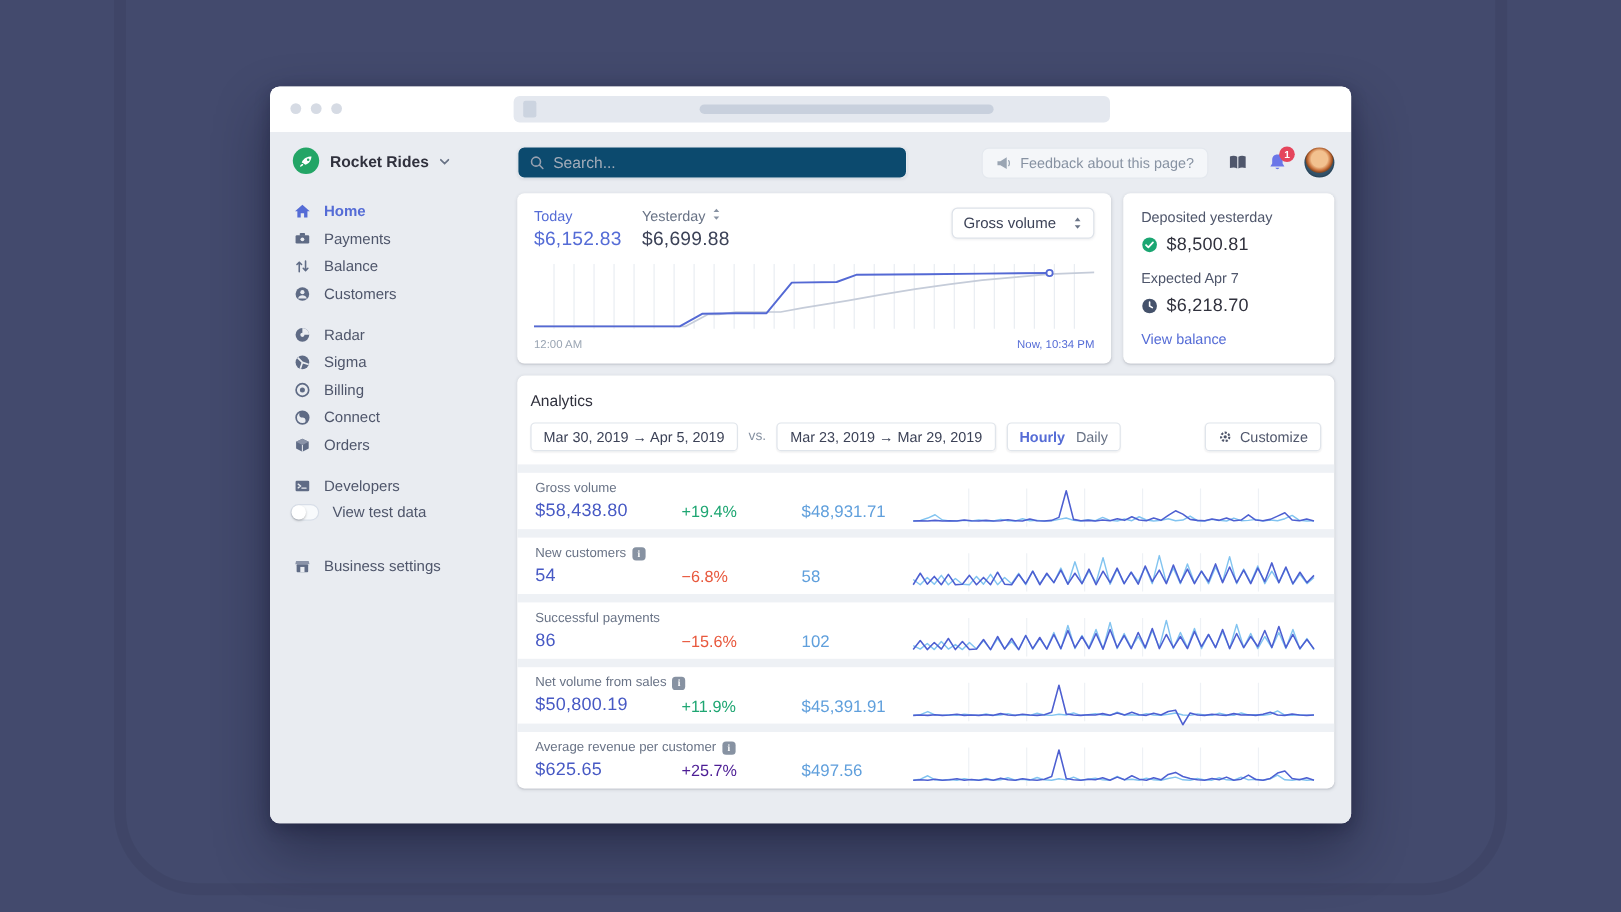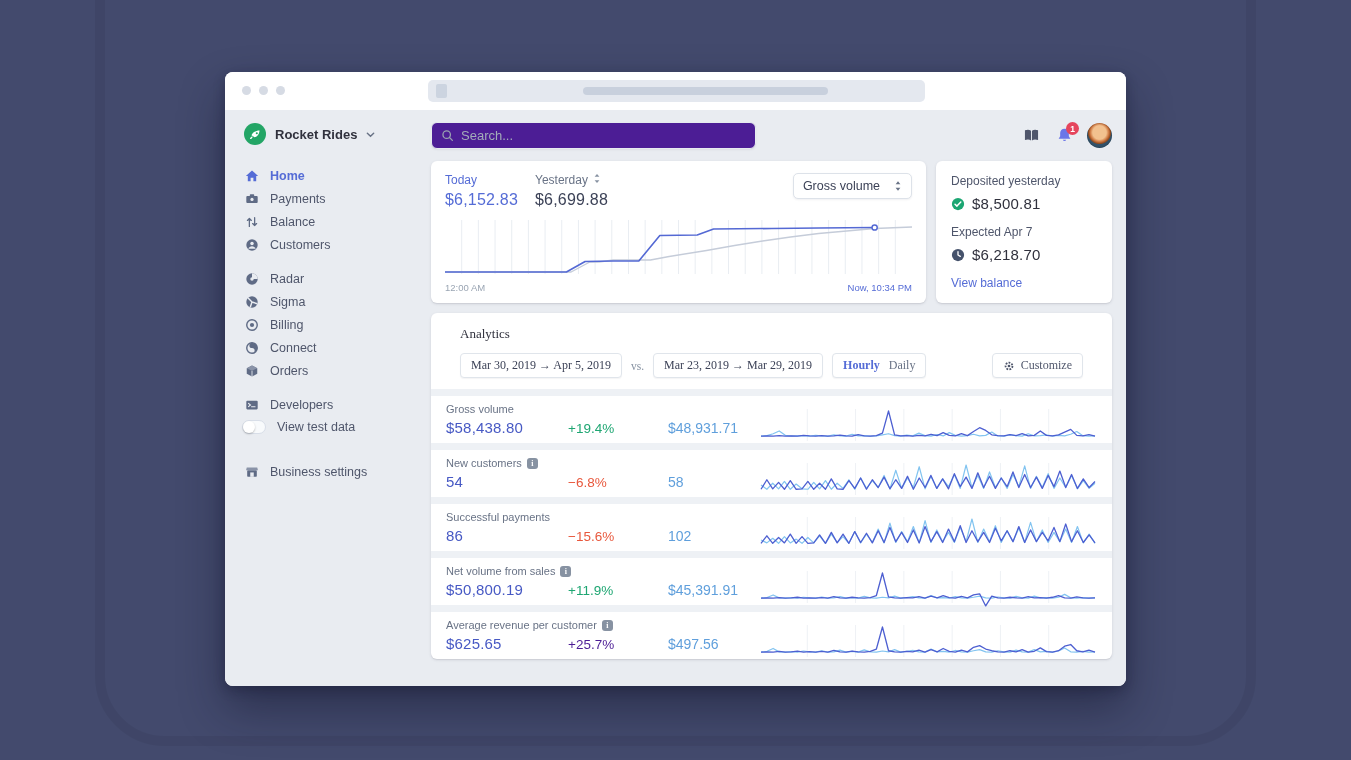--- a/index.html
+++ b/index.html
@@ -31,21 +31,21 @@
   .nav-item .lbl { color:#4f566b; }
   .nav-item.active .lbl { color:#556cd6; font-weight:700; }
   .nav-gap { height:11px; }
   .icon16 { width:15px; height:15px; display:flex; align-items:center; justify-content:center; flex:none; }
   .toggle { width:24px; height:14px; border-radius:8px; background:#f8fafc; border:1px solid #d8dee8; position:relative; flex:none; margin-left:-2px; }
   .toggle .knob { position:absolute; left:0px; top:0px; width:12px; height:12px; border-radius:50%; background:#fff; box-shadow:0 1px 2px rgba(0,0,0,.25); }
 
   
   .main { flex:1; padding:12px 14px 0 16px; min-width:0; }
   .topbar { display:flex; align-items:center; margin-bottom:12px; }
-  .search { width:325px; height:27px; background:#4c1d95; border:1px solid #e6eaef; border-radius:6px;
+  .search { width:325px; height:27px; background:#0c4a6e; border:1px solid #e6eaef; border-radius:6px;
     box-shadow:0 1px 2px rgba(60,66,87,.08); display:flex; align-items:center; gap:7px; padding:0 9px; }
   .search .ph { font-size:13px; color:#a3acb9; }
   .tb-right { margin-left:auto; display:flex; align-items:center; }
   .feedback { height:26px; border-radius:6px; background:#f4f6f9; border:1px solid #e4e8ee; color:#8792a2;
     font-size:12px; display:flex; align-items:center; gap:7px; padding:0 11px; cursor:pointer; }
   .tb-ic { margin-left:16px; position:relative; cursor:pointer; display:flex; }
   .badge { position:absolute; top:-5px; right:-6px; min-width:13px; height:13px; border-radius:7px; background:#e5455c;
     color:#fff; font-size:8.5px; font-weight:700; display:flex; align-items:center; justify-content:center; padding:0 3px; }
   .avatar { width:25px; height:25px; border-radius:50%; margin-left:14px; cursor:pointer;
     background:radial-gradient(circle at 50% 38%, #f2c18f 0 34%, #c8703a 48%, #8a4a22 56%, #33536b 60%, #26435a 100%);
@@ -70,21 +70,21 @@
   .ov-axis .now { color:#556cd6; }
 
   
   .deposits { width:176px; flex:none; padding:13px 15px; font-size:12px; color:#4f566b; }
   .dep-row { display:flex; align-items:center; gap:7px; margin:7px 0 13px; }
   .dep-val { font-size:15px; color:#30313d; letter-spacing:.2px; }
   .dep-link { color:#556cd6; margin-top:3px; cursor:pointer; }
 
   
   .analytics { margin-top:10px; padding:0; overflow:hidden; }
-  .an-head { padding:13px 29px 11px;font-family:Liberation Serif, serif; }
+  .an-head { padding:13px 11px 11px; }
   .an-title { font-size:13px; color:#30313d; margin-bottom:11px; }
   .controls { display:flex; align-items:center; gap:9px; }
   .chip { background:#fff; border:1px solid #e0e5eb; border-radius:4px; box-shadow:0 1px 1px rgba(60,66,87,.06);
     font-size:12px; color:#3c4257; display:flex; align-items:center; cursor:pointer; }
   .seg { gap:9px; padding:4px 9px; color:#697386; }
   .seg span { cursor:pointer; }
   .seg .on { color:#556cd6; font-weight:700; }
   .rangebtn { padding:4px 10px; gap:5px; }
   .vs { font-size:11.5px; color:#8792a2; }
   .gran { gap:9px; padding:4px 10px; color:#697386; }
@@ -261,20 +261,27 @@
 
       <div class="topbar">
         <div class="search">
           <svg width="13" height="13" viewBox="0 0 16 16">
               <circle cx="7" cy="7" r="4.6" fill="none" stroke="#98a1b0" stroke-width="1.6"></circle>
               <path d="m10.5 10.5 3.5 3.5" stroke="#98a1b0" stroke-width="1.6" stroke-linecap="round"></path>
             </svg>
           <span class="ph">Search...</span>
         </div>
         <div class="tb-right">
+          <div class="feedback">
+            <svg width="13" height="12" viewBox="0 0 16 14">
+                <path d="M1.5 5h3l6.5-4v12L4.5 9h-3z" fill="#9aa5b3"></path>
+                <path d="M13 4.5c1 .8 1 4.2 0 5" stroke="#9aa5b3" stroke-width="1.3" fill="none" stroke-linecap="round"></path>
+              </svg>
+            <span>Feedback about this page?</span>
+          </div>
           <div class="tb-ic">
             <svg width="17" height="15" viewBox="0 0 18 16">
                 <path d="M2 2.5c2.3-.9 4.6-.9 6.5.3v10.4C6.6 12 4.3 12 2 12.9zM16 2.5c-2.3-.9-4.6-.9-6.5.3v10.4c1.9-1.2 4.2-1.2 6.5-.3z" fill="#4f566b"></path>
               </svg>
           </div>
           <div class="tb-ic">
             <svg width="17" height="17" viewBox="0 0 18 18">
                 <path d="M9 1.8c2.9 0 4.6 2 4.6 4.6v3.4l1.6 2.6H2.8l1.6-2.6V6.4C4.4 3.8 6.1 1.8 9 1.8z" fill="#6b76e8"></path>
                 <path d="M7.2 13.6a1.9 1.9 0 0 0 3.6 0z" fill="#6b76e8"></path>
               </svg>

